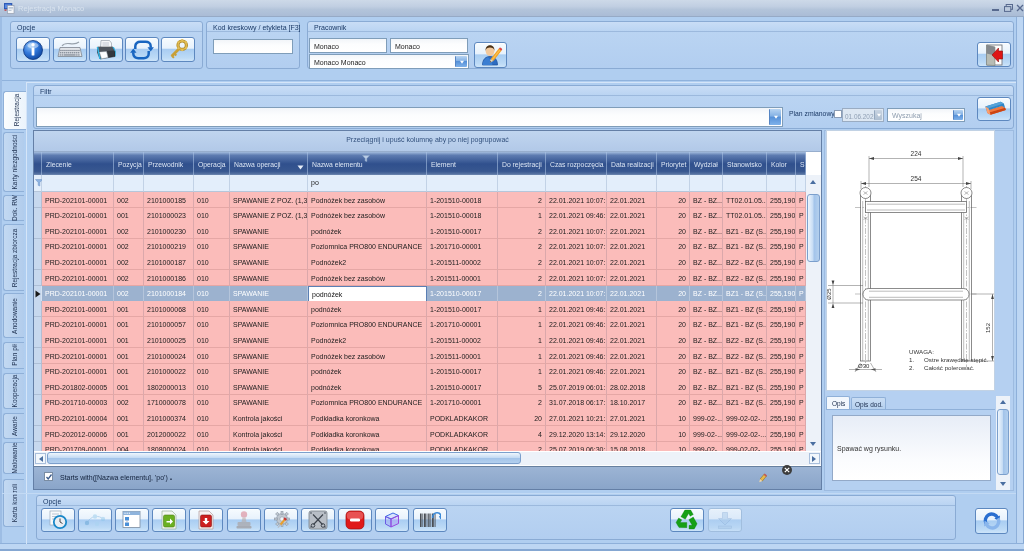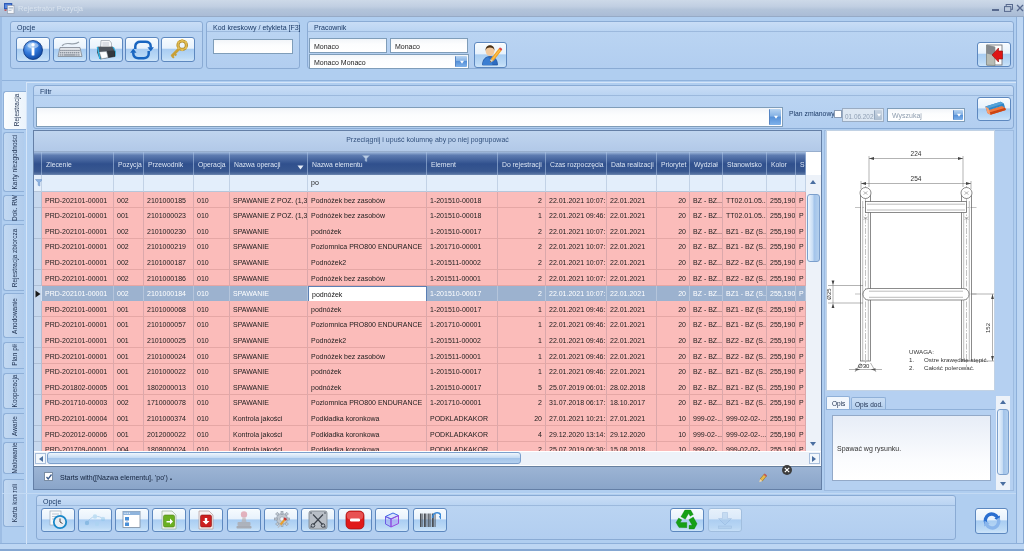--- a/index.html
+++ b/index.html
@@ -62,21 +62,21 @@
 <div class="abs titlebar"></div>
 <svg class="abs" style="left:4px;top:3px" width="11" height="11" viewBox="0 0 11 11">
     <rect x="0" y="0" width="8" height="6" rx="0.5" fill="#3365c9" stroke="#1d3f8a" stroke-width="0.5"></rect>
     <rect x="1" y="1.4" width="6" height="3.6" fill="#5b8ae0"></rect>
     <rect x="3.5" y="2.5" width="6.5" height="8" fill="#f4f6f9" stroke="#8a94a5" stroke-width="0.6"></rect>
     <rect x="4.5" y="4" width="4.5" height="0.7" fill="#9fb0c4"></rect>
     <rect x="4.5" y="5.5" width="4.5" height="0.7" fill="#9fb0c4"></rect>
     <rect x="4.5" y="7" width="3" height="0.7" fill="#9fb0c4"></rect>
     <rect x="0.5" y="6.5" width="2" height="1.2" fill="#c03030"></rect>
   </svg>
-<div class="abs" style="left:18px;top:4px;font-size:7.5px;color:#dfe8f2;opacity:.85;">Rejestrator Pozycja</div>
+<div class="abs" style="left:18px;top:4px;font-size:7.5px;color:#dfe8f2;opacity:.85;">Rejestracja Monaco</div>
 <div class="abs" style="left:992px;top:9px;width:7px;height:1.6px;background:#57698e;"></div>
 <svg class="abs" style="left:1004px;top:4px" width="9" height="8" viewBox="0 0 9 8">
     <rect x="2.2" y="0.5" width="6.3" height="4.8" fill="none" stroke="#57698e" stroke-width="1"></rect>
     <rect x="0.5" y="2.6" width="6.3" height="4.8" fill="#bccadd" stroke="#57698e" stroke-width="1"></rect>
   </svg>
 <svg class="abs" style="left:1016px;top:4px" width="8" height="8" viewBox="0 0 8 8">
     <path d="M1 1 L7 7 M7 1 L1 7" stroke="#57698e" stroke-width="1.3"></path>
   </svg>
 <div class="abs frame-l"></div>
 <div class="abs frame-r"></div>

